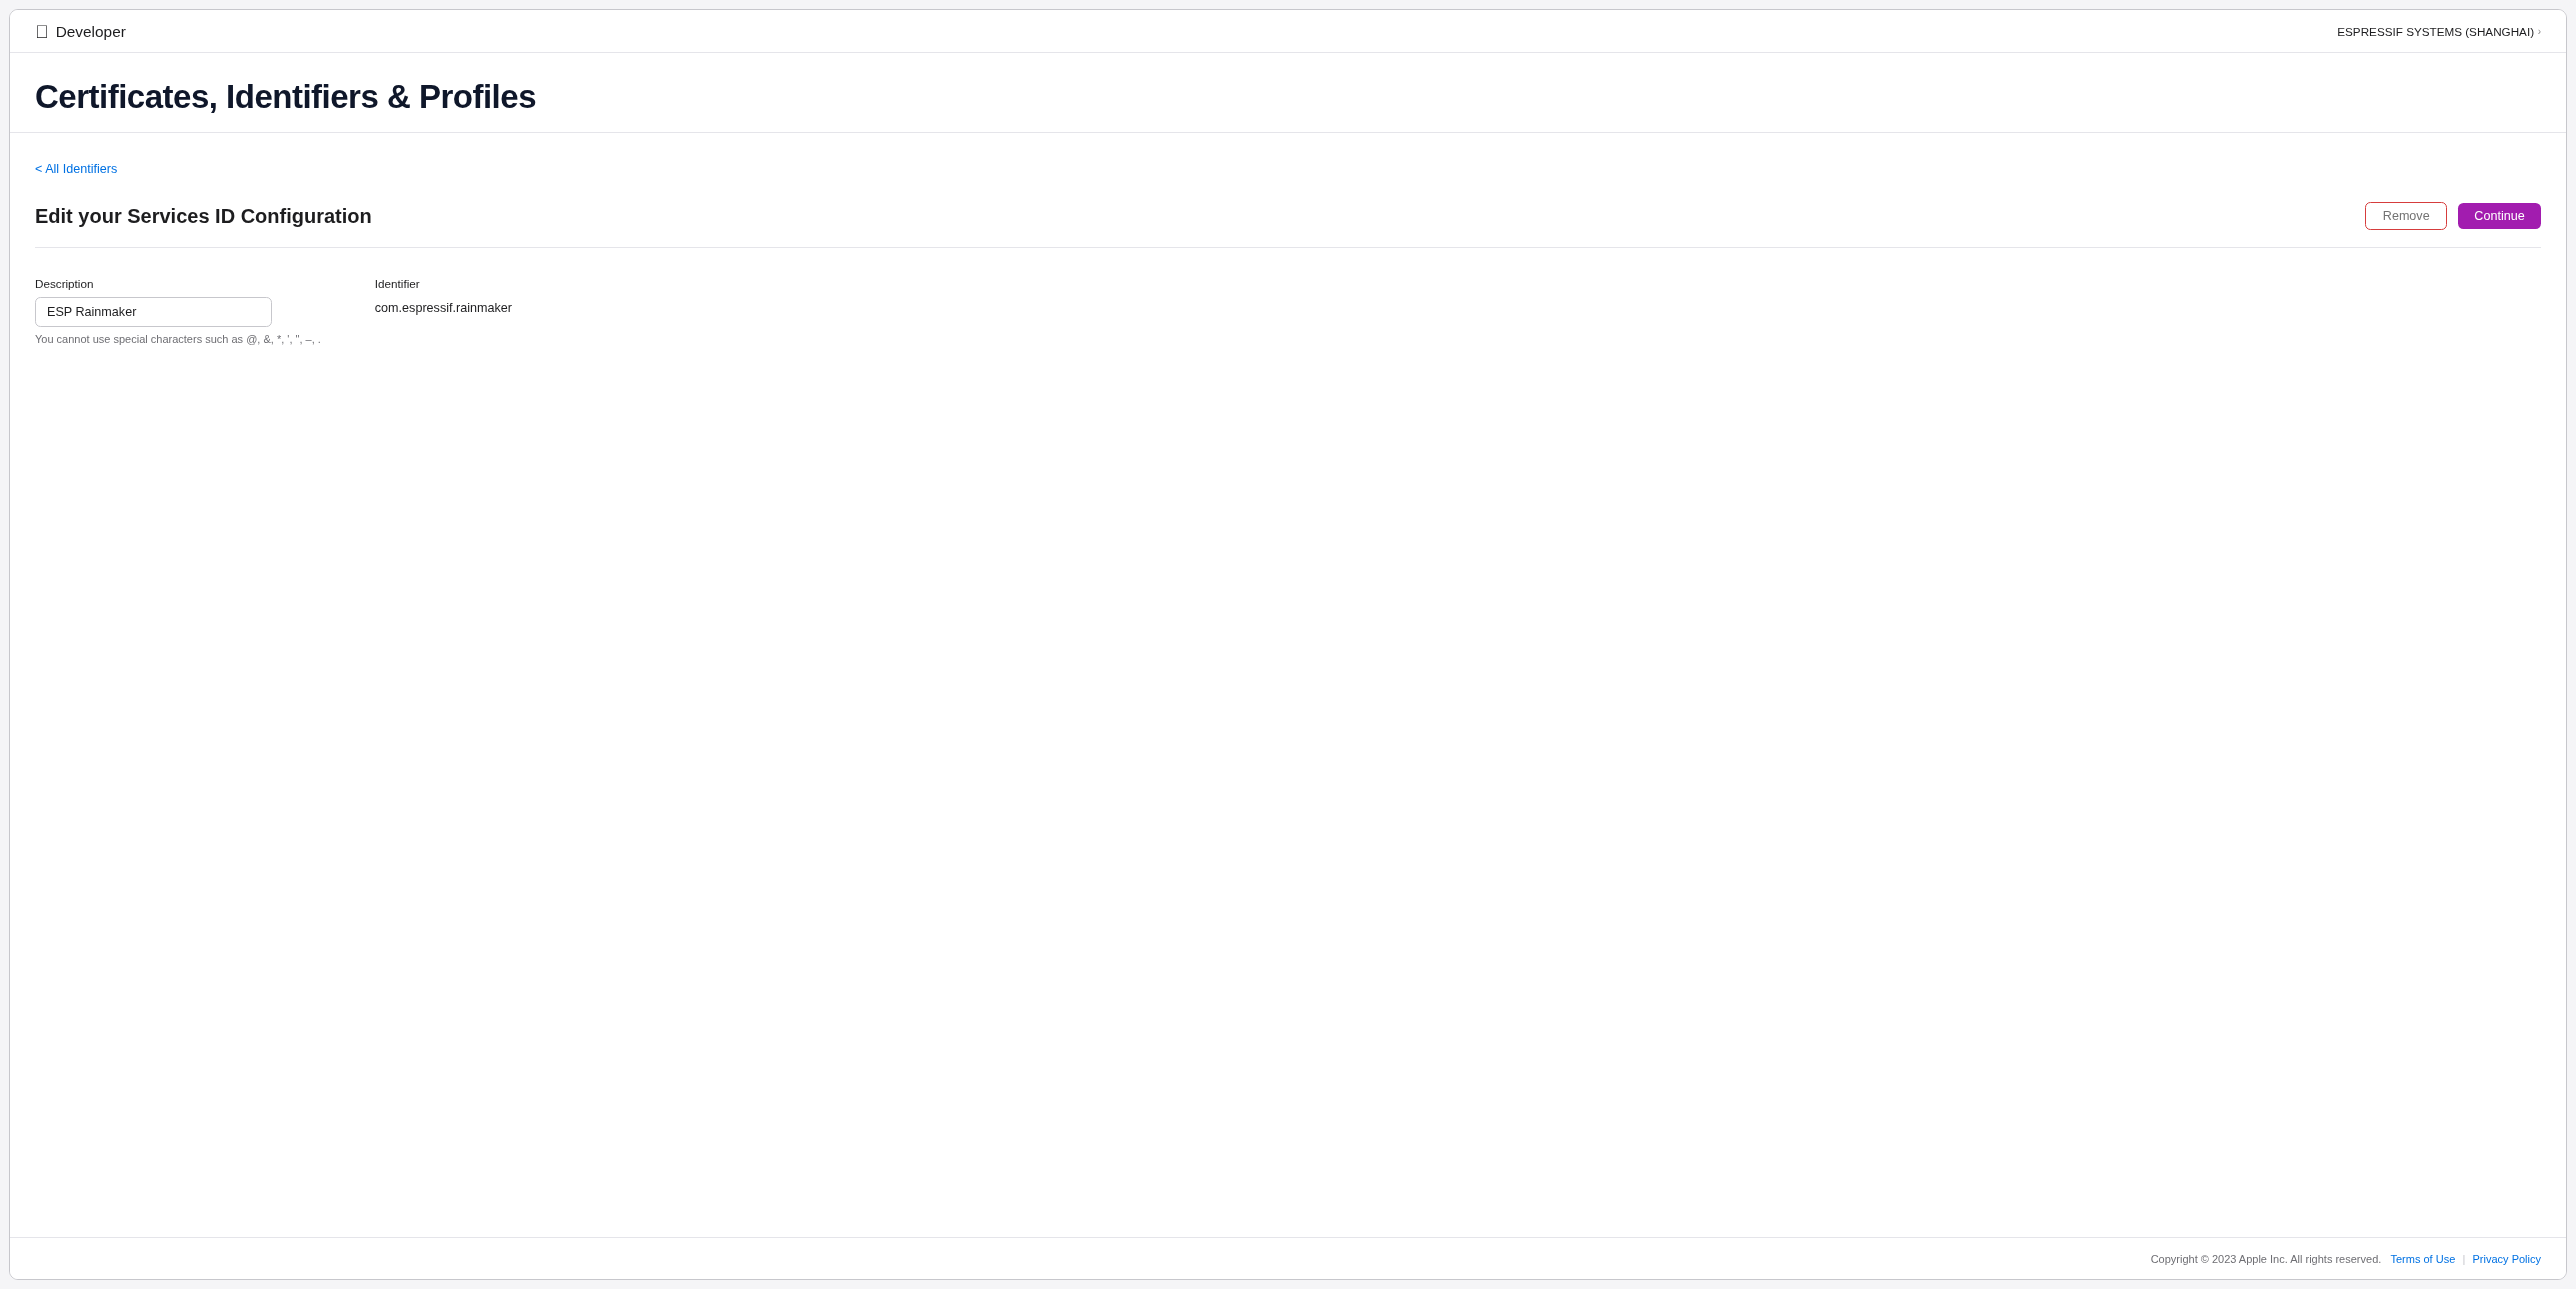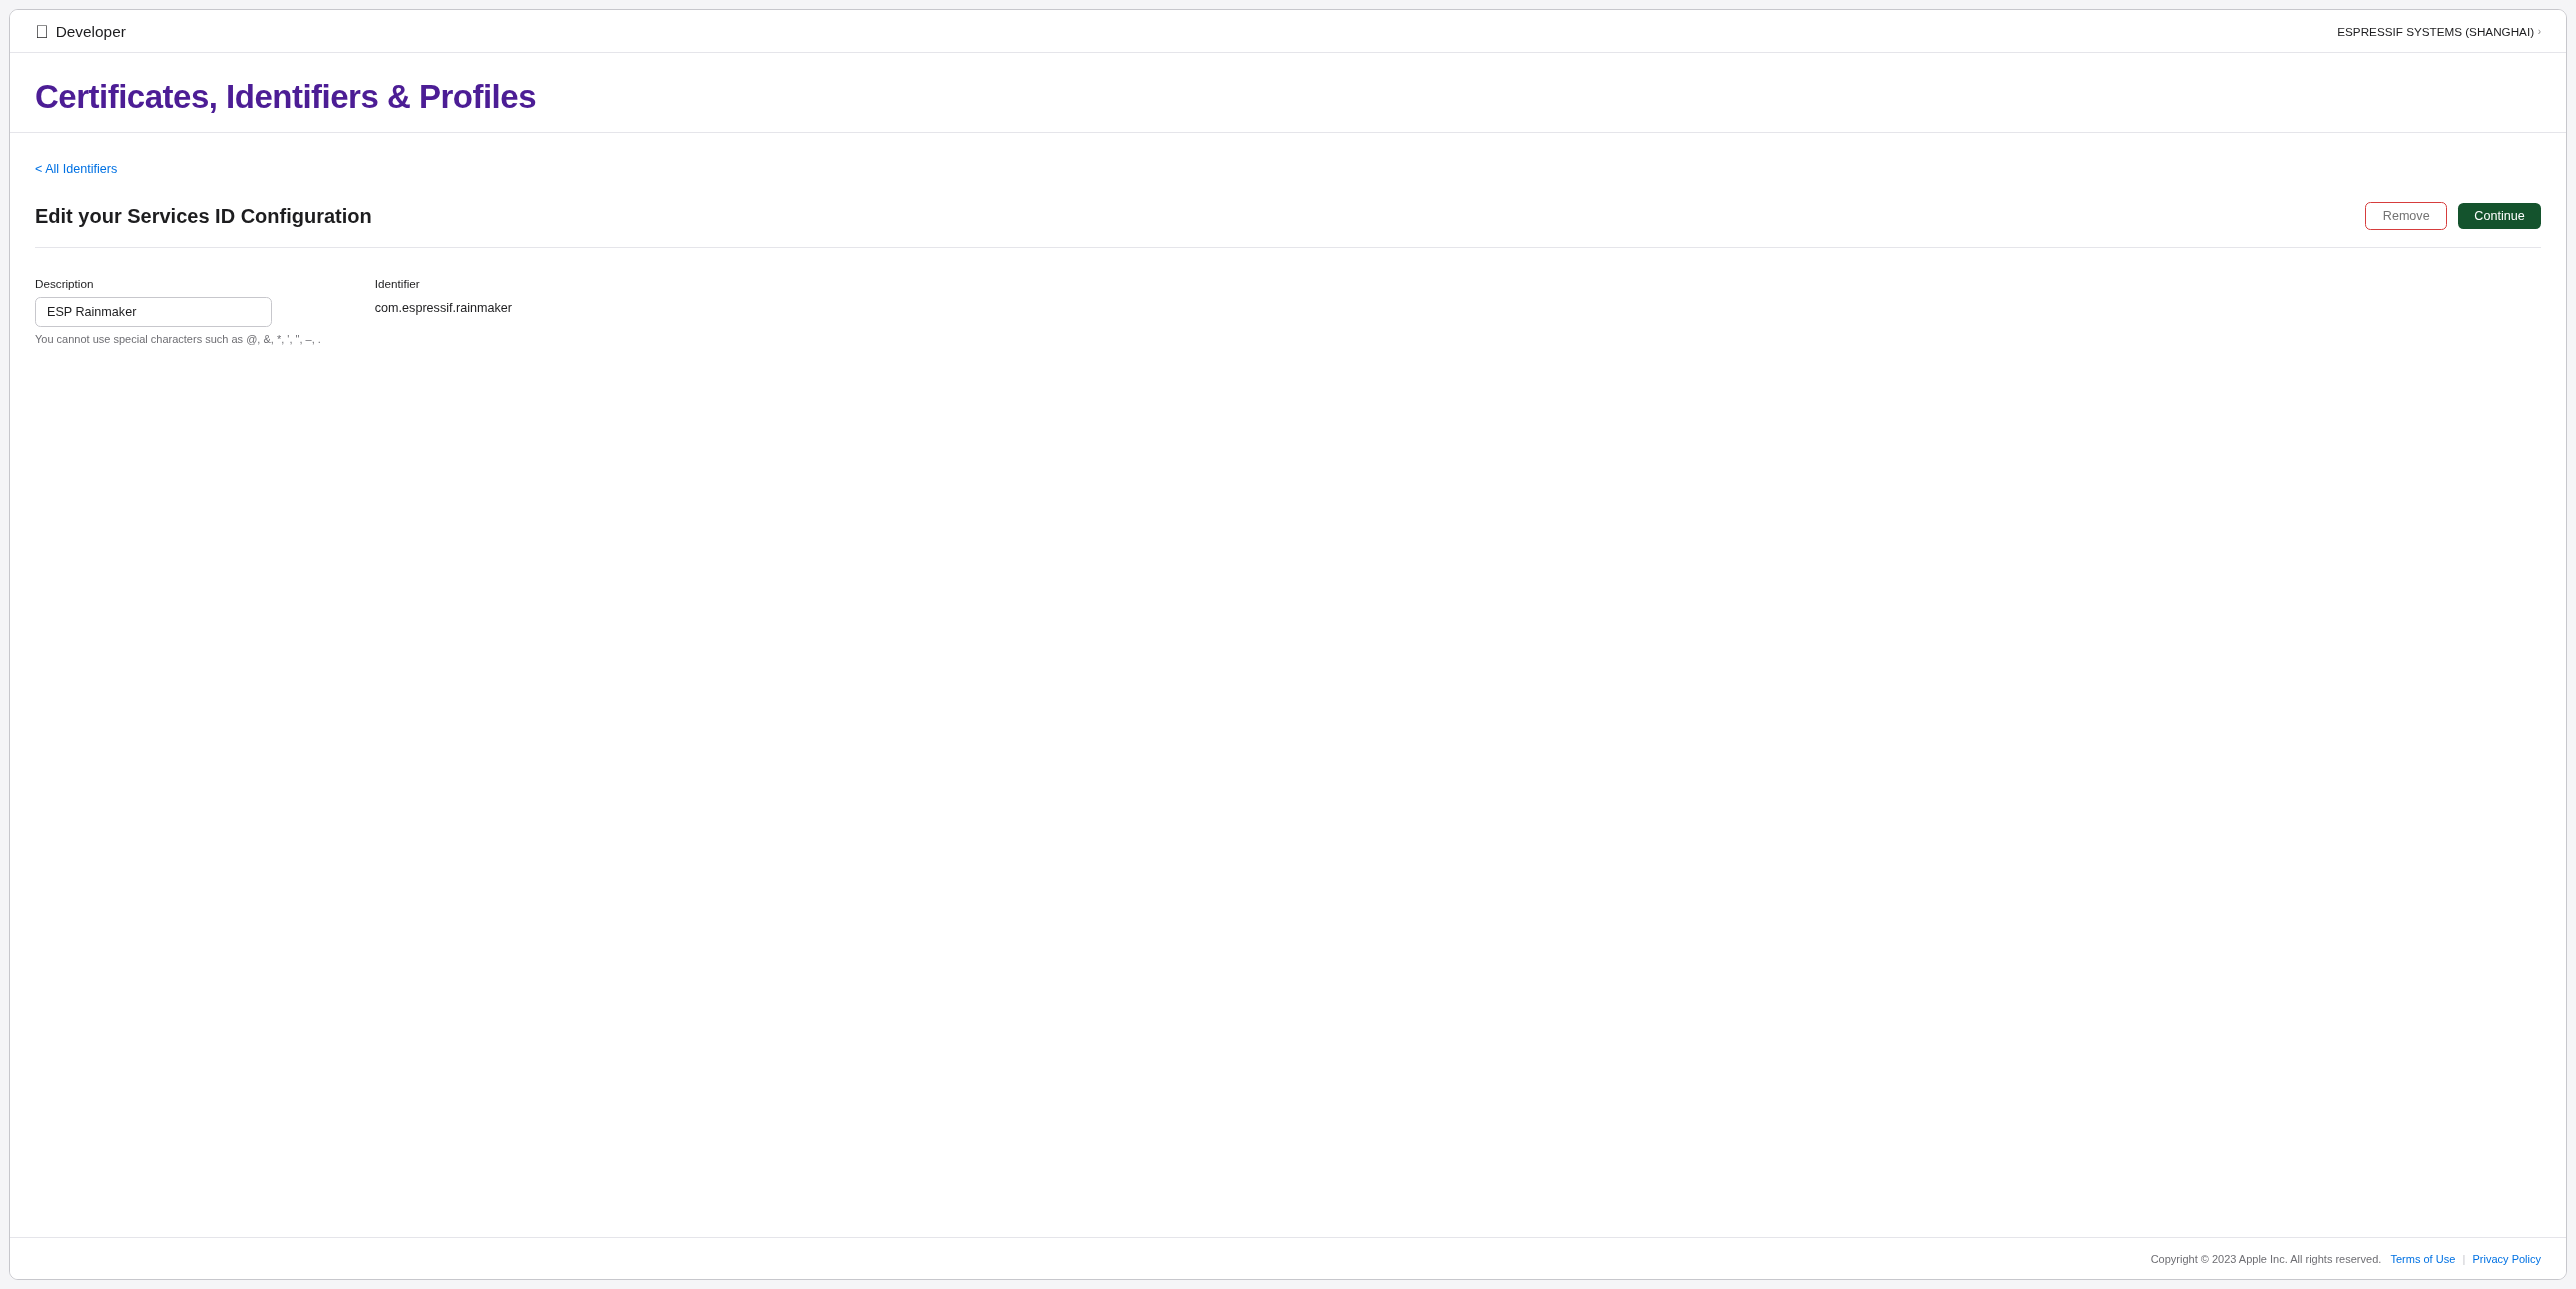--- a/index.html
+++ b/index.html
@@ -72,21 +72,21 @@
     
     .page-title-area {
       padding: 25px 25px 16.3px 25px;
       border-bottom: 0.9px solid #e5e5ea;
       background: #fff;
     }
 
     .page-title {
       font-size: 33px;
       font-weight: 700;
-      color: #4c1d95;
+      color: #0f172a;
       letter-spacing: -0.5px;
     }
 
     
     .main-content {
       flex: 1;
       padding: 29px 25px;
       background: #fff;
     }
 
@@ -130,21 +130,21 @@
       border-radius: 5.4px;
       background: #fff;
       cursor: pointer;
     }
 
     .btn-continue {
       padding: 6.3px 16.3px;
       font-size: 12.6px;
       font-weight: 500;
       color: #fff;
-      background: #14532d;
+      background: #a21caf;
       border: none;
       border-radius: 5.4px;
       cursor: pointer;
     }
 
     
     .form-row {
       display: flex;
       gap: 54px;
       margin-bottom: 29px;

